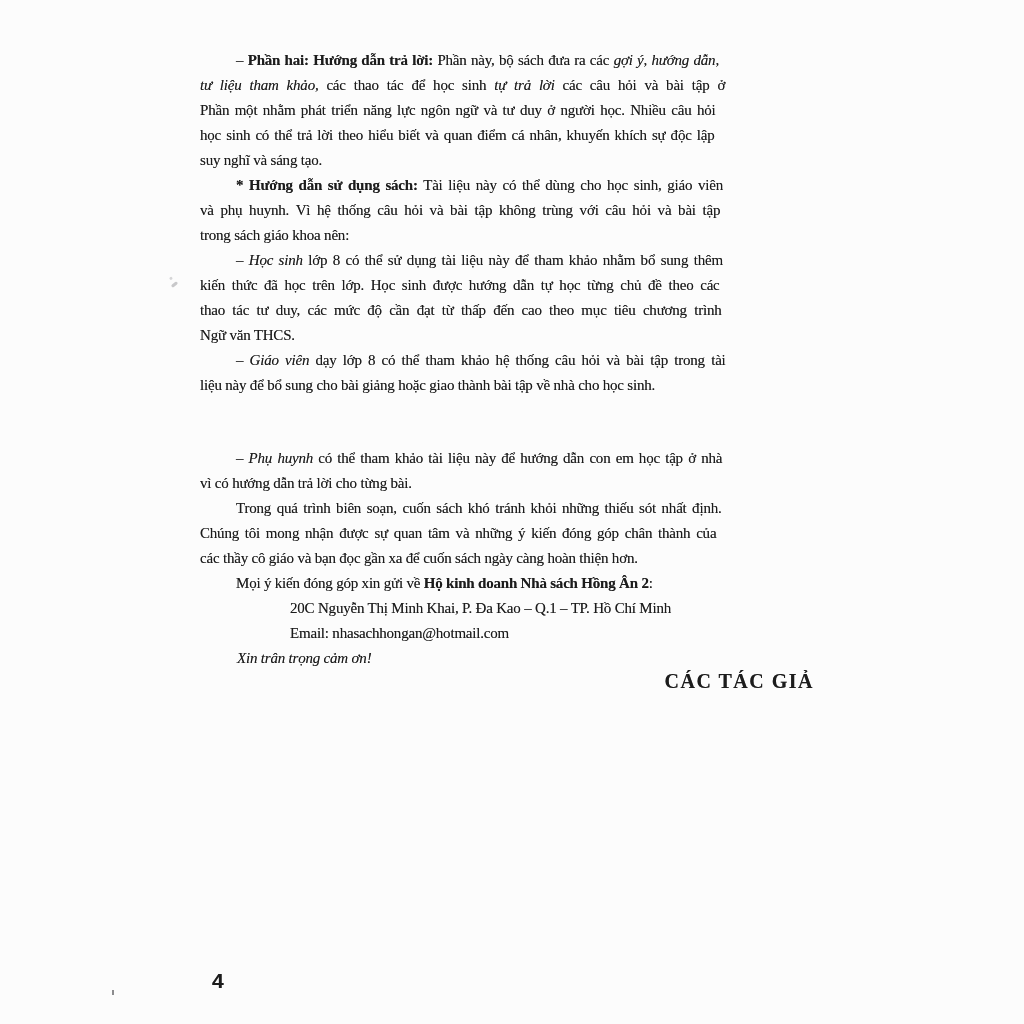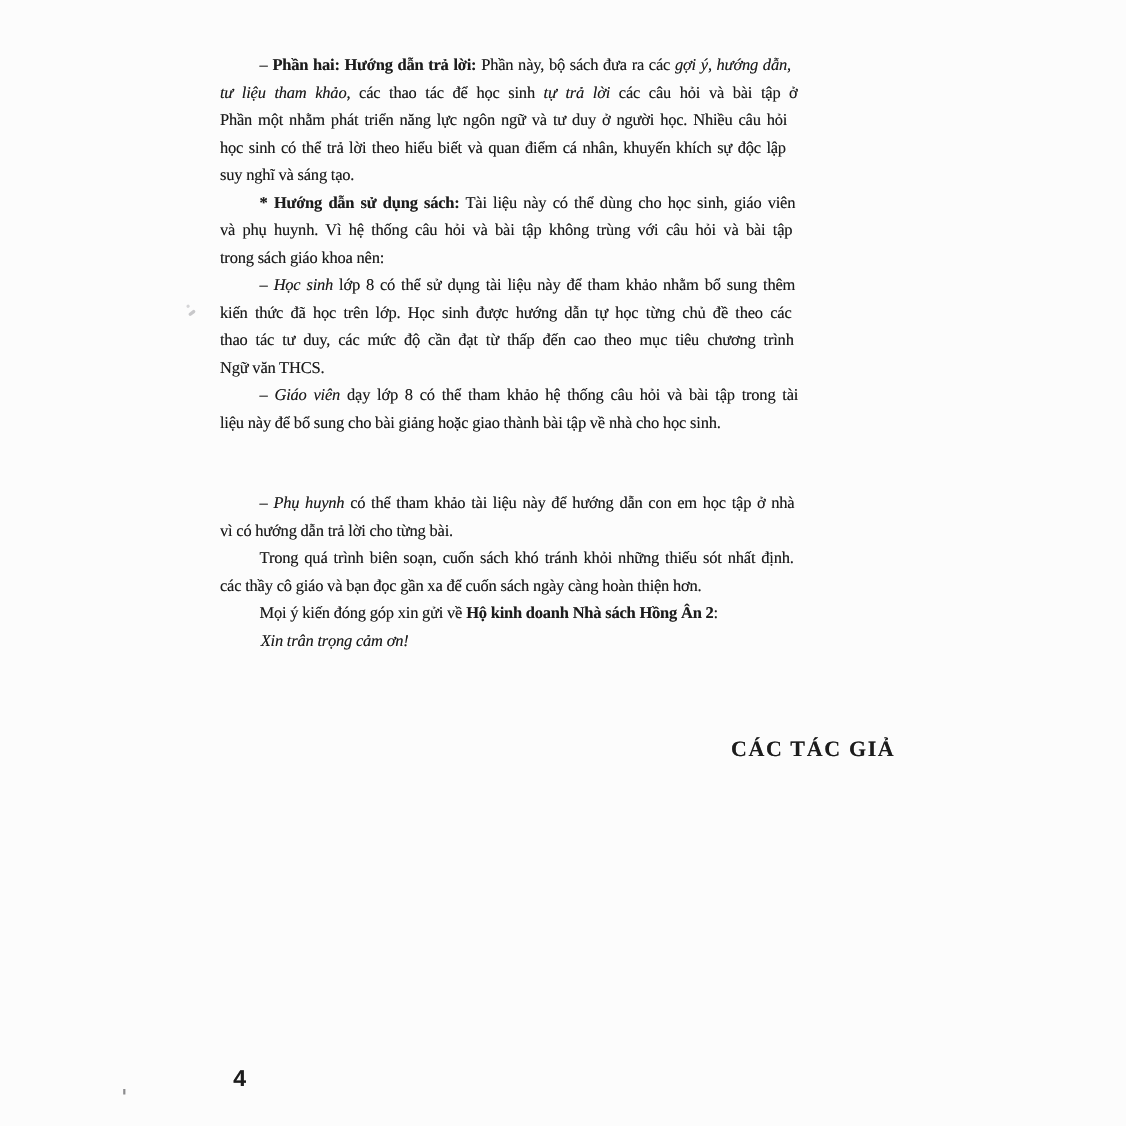--- a/index.html
+++ b/index.html
@@ -89,24 +89,29 @@
       <div class="para">
         <div class="line" style="padding-left: 36px; word-spacing: 2.7px;"><span class="lw"><span>– </span><span class="i">Giáo viên</span><span> dạy lớp 8 có thể tham khảo hệ thống câu hỏi và bài tập trong tài</span></span></div>
         <div class="line"><span class="lw"><span>liệu này để bổ sung cho bài giảng hoặc giao thành bài tập về nhà cho học sinh.</span></span></div>
       </div>
       <div class="para">
         <div class="line" style="padding-left: 36px; word-spacing: 1.703px; margin-top: 48px;"><span class="lw"><span>– </span><span class="i">Phụ huynh</span><span> có thể tham khảo tài liệu này để hướng dẫn con em học tập ở nhà</span></span></div>
         <div class="line"><span class="lw"><span>vì có hướng dẫn trả lời cho từng bài.</span></span></div>
       </div>
       <div class="para">
         <div class="line" style="padding-left: 36px; word-spacing: 1.984px;"><span class="lw"><span>Trong quá trình biên soạn, cuốn sách khó tránh khỏi những thiếu sót nhất định.</span></span></div>
+        <div class="line" style="word-spacing: 2.249px;"><span class="lw"><span>Chúng tôi mong nhận được sự quan tâm và những ý kiến đóng góp chân thành của</span></span></div>
         <div class="line"><span class="lw"><span>các thầy cô giáo và bạn đọc gần xa để cuốn sách ngày càng hoàn thiện hơn.</span></span></div>
       </div>
       <div class="para">
         <div class="line" style="padding-left: 36px;"><span class="lw"><span>Mọi ý kiến đóng góp xin gửi về </span><span class="b">Hộ kinh doanh Nhà sách Hồng Ân 2</span><span>:</span></span></div>
+      </div>
+      <div class="para">
+        <div class="line" style="padding-left: 90px;"><span class="lw"><span>20C Nguyễn Thị Minh Khai, P. Đa Kao – Q.1 – TP. Hồ Chí Minh</span></span></div>
+        <div class="line" style="padding-left: 90px;"><span class="lw"><span>Email: nhasachhongan@hotmail.com</span></span></div>
       </div>
       <div class="para" style="margin-top: 0;">
         <div class="line" style="padding-left: 37px;"><span class="lw"><span class="i">Xin trân trọng cảm ơn!</span></span></div>
       </div>
     </div>
   <div class="signature">CÁC TÁC GIẢ</div>
   <div class="page-number">4</div>
   <div class="smudge"></div>
   <div class="speck"></div>
 </div>

